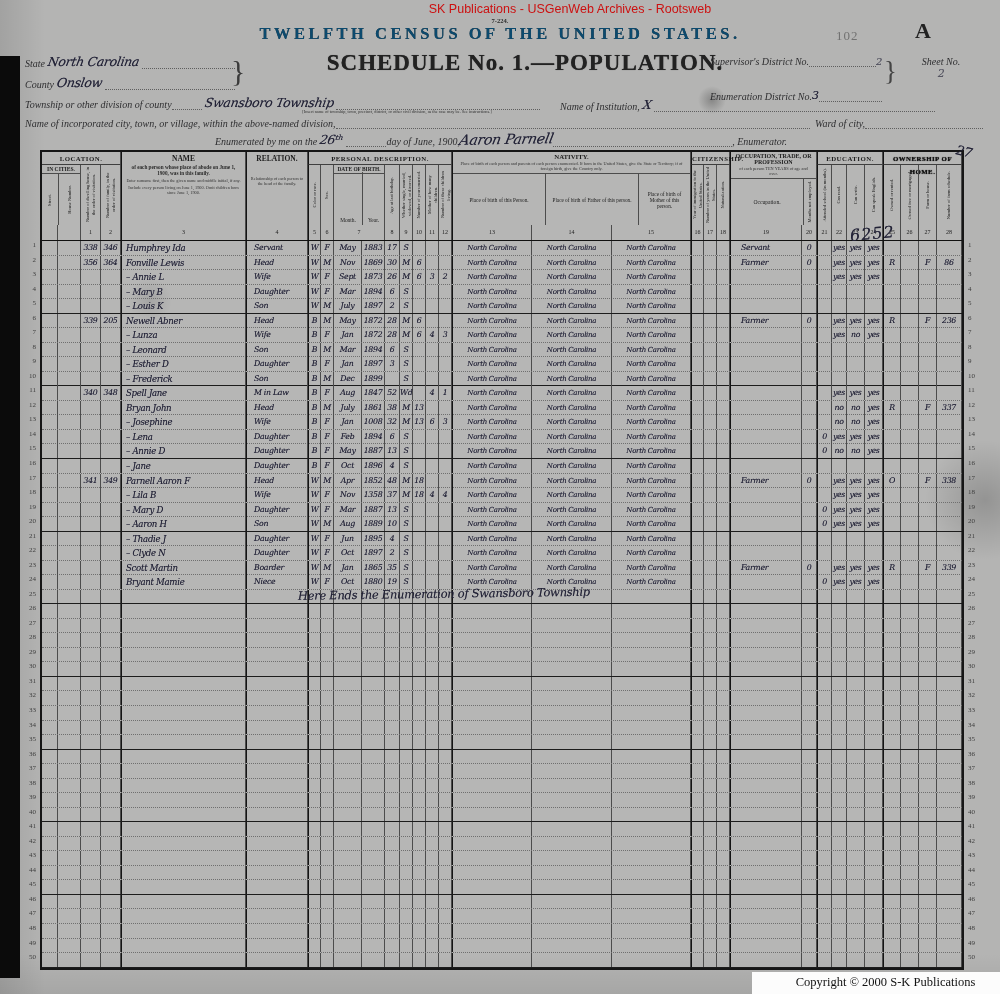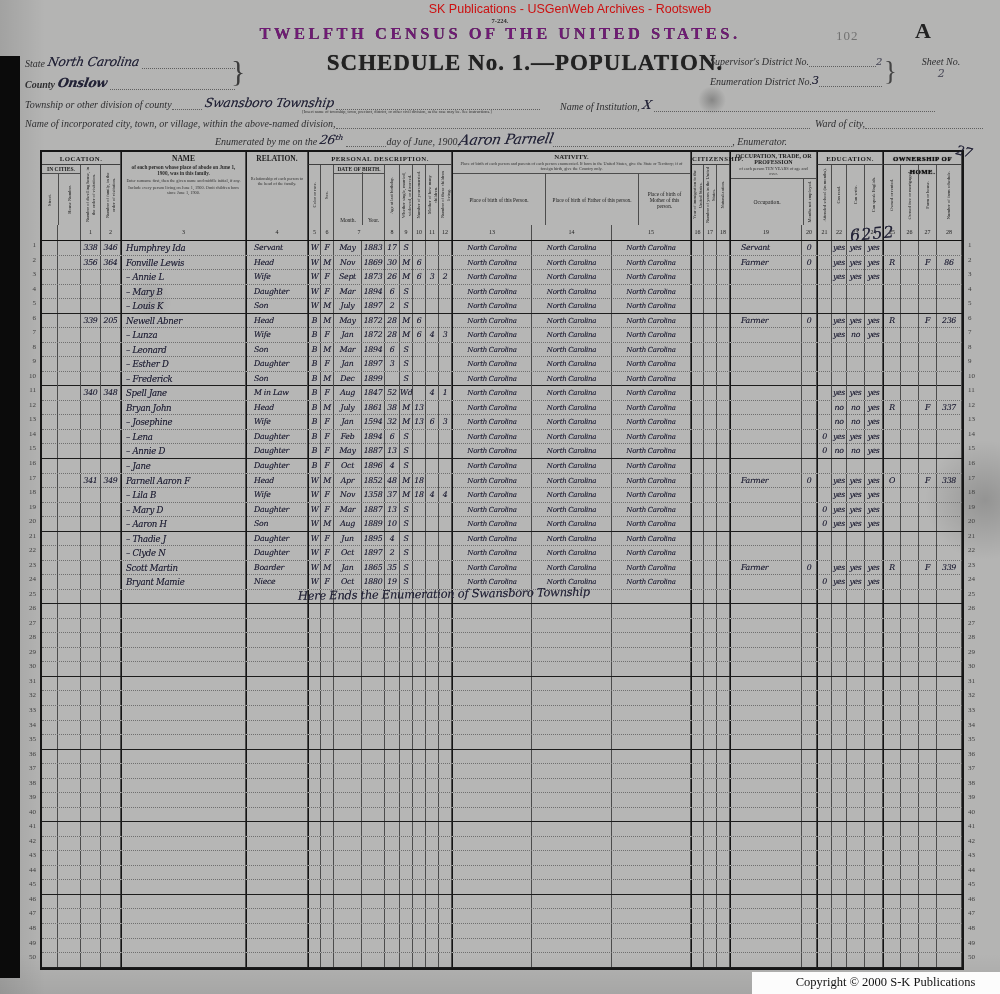--- a/index.html
+++ b/index.html
@@ -12,33 +12,33 @@
       radial-gradient(circle at 985px 500px, rgba(0,0,0,.18) 0, rgba(0,0,0,0) 60px),
       linear-gradient(90deg, rgba(0,0,0,.10) 0, rgba(0,0,0,0) 45px),
       linear-gradient(0deg, rgba(0,0,0,.08) 0, rgba(0,0,0,0) 40px);}
   .abs{position:absolute;}
   #left-strip{left:0;top:56px;width:20px;height:922px;background:#0b0b0b;}
   #banner{left:140px;right:0;top:2px;text-align:center;
     font-family:"Liberation Sans",sans-serif;font-size:12.5px;}
   #form-number{left:470px;top:17px;width:60px;text-align:center;font-size:6.5px;
     font-weight:bold;color:#2c2c2c;}
   #census-title{left:130px;top:24px;width:740px;text-align:center;font-size:16.5px;
-    font-weight:bold;letter-spacing:3.5px;color:#701a75;text-shadow:0 0 .6px rgba(0,0,0,.7);}
+    font-weight:bold;letter-spacing:3.5px;color:#0c4a6e;text-shadow:0 0 .6px rgba(0,0,0,.7);}
   #page-number{left:836px;top:28px;font-size:13px;color:#5b5b5b;letter-spacing:1px;opacity:.75;}
   #page-letter{left:915px;top:18px;font-size:22px;font-weight:bold;color:#222;}
   #schedule-title{left:215px;top:50px;width:620px;text-align:center;font-size:23px;
     font-weight:bold;letter-spacing:1px;color:#222;text-shadow:0 0 .7px rgba(0,0,0,.75);}
   .lbl{font-style:italic;font-size:10px;color:#2e2e30;white-space:nowrap;}
   .lbl-sm{font-style:italic;font-size:10px;color:#2e2e30;white-space:nowrap;}
   .dots{flex:1;border-bottom:1px dotted #5e5e5e;height:11px;min-width:8px;}
   .fline{display:flex;align-items:flex-end;}
   .hw{font-family:"DejaVu Serif",serif;font-style:italic;color:#232336;
       letter-spacing:-.3px;text-shadow:0 0 .5px rgba(30,30,60,.55);white-space:nowrap;}
   #state-line{left:25px;top:54px;width:210px;}
-  #county-line{left:25px;top:75px;width:210px;font-weight:bold;}
+  #county-line{left:25px;top:75px;width:210px;}
   #brace{left:231px;top:54px;font-size:30px;color:#3a3a3a;font-weight:normal;}
   #township-line{left:25px;top:95px;width:515px;}
   #township-note{left:252px;top:109px;width:290px;font-size:4.3px;color:#333;text-align:center;}
   #institution-line{left:560px;top:97px;width:375px;}
   #city-line{left:25px;top:117px;width:785px;}
   #ward-line{left:815px;top:117px;width:168px;}
   #enum-line{left:215px;top:131px;width:572px;}
   #district-block{left:710px;top:55px;width:172px;}
   #district-brace{left:884px;top:56px;font-size:27px;color:#444;}
   #sheet-box{left:897px;top:56px;width:88px;text-align:center;}
@@ -121,21 +121,21 @@
   <div id="page-number" class="abs">102</div>
   <div id="page-letter" class="abs">A</div>
   <div id="schedule-title" class="abs">SCHEDULE No. 1.—POPULATION.</div>
 
   <div id="district-block" class="abs">
     <div class="fline">
       <span class="lbl-sm">Supervisor's District No.</span>
       <span class="dots"></span>
       <span class="hw" style="font-size:10px;opacity:.7;">2</span>
     </div>
-    <div class="fline" style="margin-top:7px;">
+    <div class="fline" style="margin-top:22px;">
       <span class="lbl-sm">Enumeration District No.</span>
       <span class="hw" style="font-size:11px;">3</span>
       <span class="dots"></span>
     </div>
   </div>
   <div id="district-brace" class="abs">}</div>
   <div id="sheet-box" class="abs">
     <div class="lbl-sm">Sheet No.</div>
     <div class="hw" style="font-size:11px;opacity:.65;">2</div>
   </div>
@@ -742,21 +742,21 @@
         <div class="trow">
           <div class="tc"></div>
           <div class="tc"></div>
           <div class="tc"></div>
           <div class="tc"></div>
           <div class="tc heavy hw nm">– Josephine</div>
           <div class="tc heavy hw ta-l2">Wife</div>
           <div class="tc heavy hw">B</div>
           <div class="tc hw">F</div>
           <div class="tc hw">Jan</div>
-          <div class="tc hw">1594</div>
+          <div class="tc hw">1008</div>
           <div class="tc hw">32</div>
           <div class="tc hw">M</div>
           <div class="tc hw">13</div>
           <div class="tc hw">6</div>
           <div class="tc hw">3</div>
           <div class="tc heavy hw pobv">North Carolina</div>
           <div class="tc hw pobv">North Carolina</div>
           <div class="tc hw pobv">North Carolina</div>
           <div class="tc heavy"></div>
           <div class="tc"></div>

